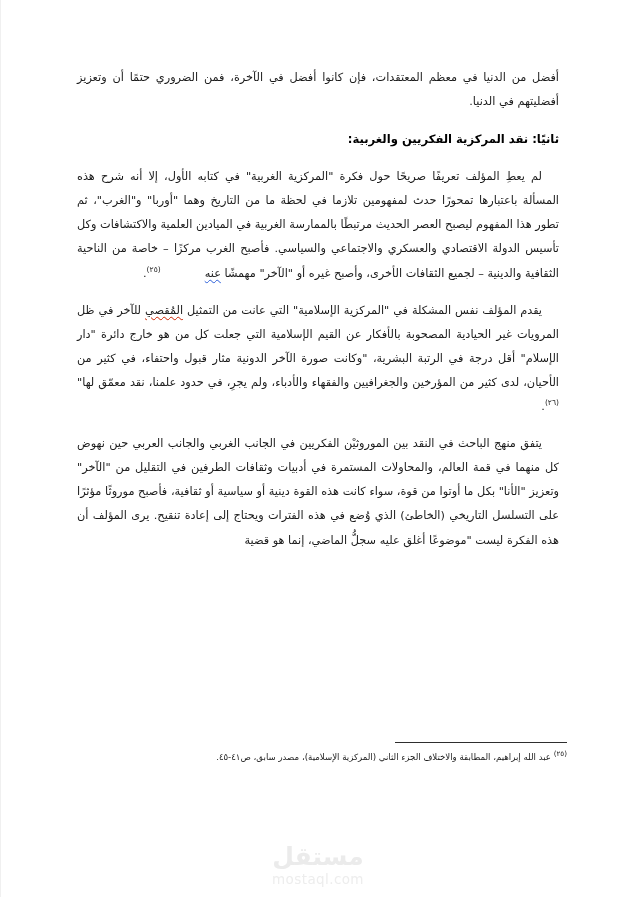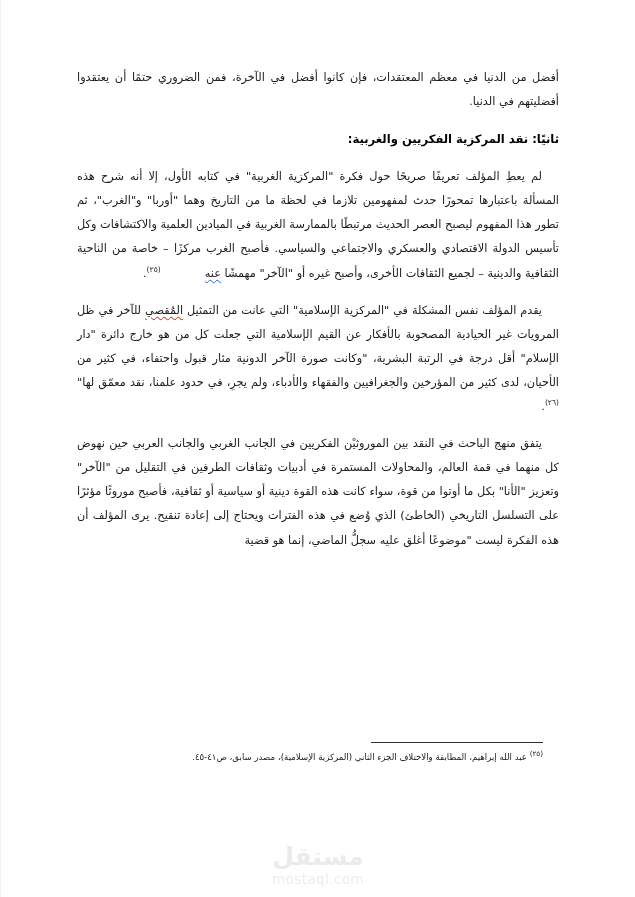--- a/index.html
+++ b/index.html
@@ -75,21 +75,21 @@
     text-underline-offset: 2px;
   }
   .ul-red {
     text-decoration-color: #cc2200;
     text-decoration-thickness: 1px;
     text-underline-offset: 2px;
   }
   .footnotes {
     position: absolute;
     left: 76px;
-    right: 92px;
+    right: 68px;
     top: 742px;
     direction: rtl;
   }
   .fn-rule {
     height: 0;
     border-top: 1px solid #2e2e2e;
     width: 172px;
     margin: 0 0 7px auto;
   }
   .fn-item {
@@ -141,21 +141,21 @@
   }
 </style>
 </head>
 <body>
 
 <div class="page">
   <div class="page-inner">
 
     <div class="body-text">
 
-      <p class="para no-indent">أفضل من الدنيا في معظم المعتقدات، فإن كانوا أفضل في الآخرة، فمن الضروري حتمًا أن يعتقدوا أفضليتهم في الدنيا.</p>
+      <p class="para no-indent">أفضل من الدنيا في معظم المعتقدات، فإن كانوا أفضل في الآخرة، فمن الضروري حتمًا أن وتعزيز أفضليتهم في الدنيا.</p>
 
       <div class="heading">ثانيًا: نقد المركزية الفكريين والغربية:</div>
 
       <p class="para"><span>لم يعطِ المؤلف تعريفًا صريحًا حول فكرة "المركزية الغربية" في كتابه الأول، إلا أنه شرح هذه المسألة باعتبارها تمحورًا حدث لمفهومين تلازما في لحظة ما من التاريخ وهما "أوربا" و"الغرب"، ثم تطور هذا المفهوم ليصبح العصر الحديث مرتبطًا بالممارسة الغربية في الميادين العلمية والاكتشافات وكل تأسيس الدولة الاقتصادي والعسكري والاجتماعي والسياسي. فأصبح الغرب مركزًا – خاصة من الناحية الثقافية والدينية – لجميع الثقافات الأخرى، وأصبح غيره أو "الآخر" مهمشًا </span><span class="sq-blue">عنه</span><sup class="fn-ref">(٢٥)</sup><span>.</span></p>
 
       <p class="para"><span>يقدم المؤلف نفس المشكلة في "المركزية الإسلامية" التي عانت من التمثيل </span><span class="sq-red">المُقصي</span><span> </span><span class="ul-red">للآخر</span><span> في ظل المرويات غير الحيادية المصحوبة بالأفكار عن القيم الإسلامية التي جعلت كل من هو خارج دائرة "دار الإسلام" أقل درجة في الرتبة البشرية، "وكانت صورة الآخر الدونية مثار قبول واحتفاء، في كثير من الأحيان، لدى كثير من المؤرخين والجغرافيين والفقهاء والأدباء، ولم يجرِ، في حدود علمنا، نقد معمّق لها"</span><sup class="fn-ref">(٢٦)</sup><span>.</span></p>
 
       <p class="para">يتفق منهج الباحث في النقد بين الموروثيْن الفكريين في الجانب الغربي والجانب العربي حين نهوض كل منهما في قمة العالم، والمحاولات المستمرة في أدبيات وثقافات الطرفين في التقليل من "الآخر" وتعزيز "الأنا" بكل ما أوتوا من قوة، سواء كانت هذه القوة دينية أو سياسية أو ثقافية، فأصبح موروثًا مؤثرًا على التسلسل التاريخي (الخاطئ) الذي وُضع في هذه الفترات ويحتاج إلى إعادة تنقيح. يرى المؤلف أن هذه الفكرة ليست "موضوعًا أغلق عليه سجلُّ الماضي، إنما هو قضية</p>
 
     </div>

